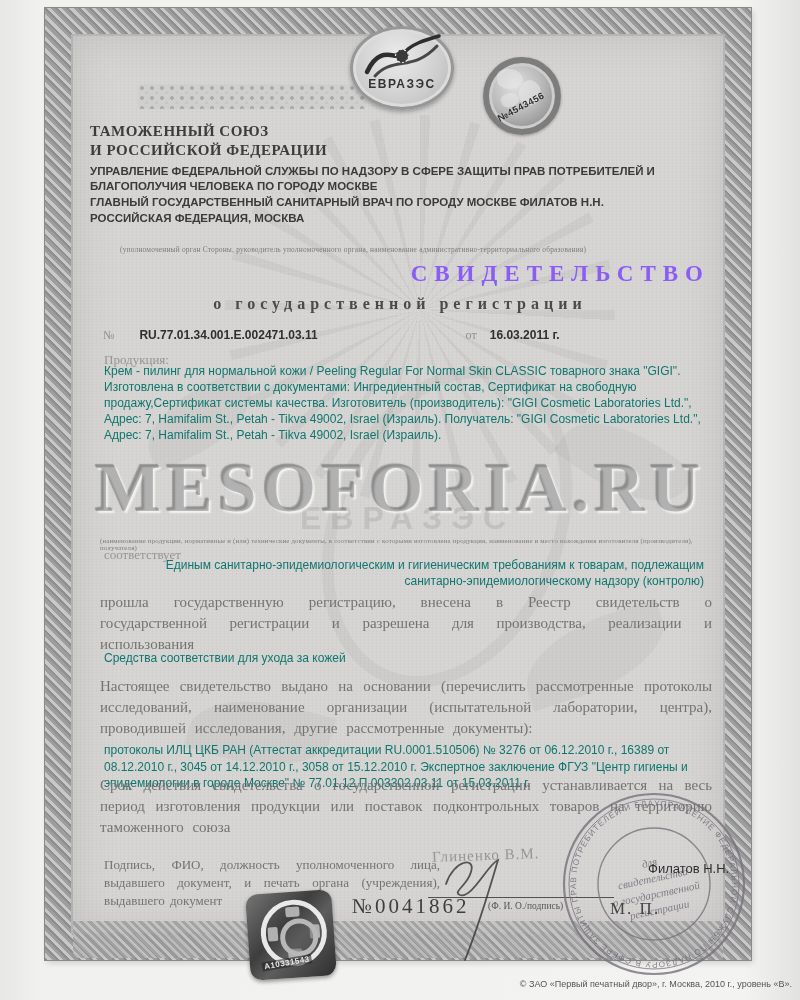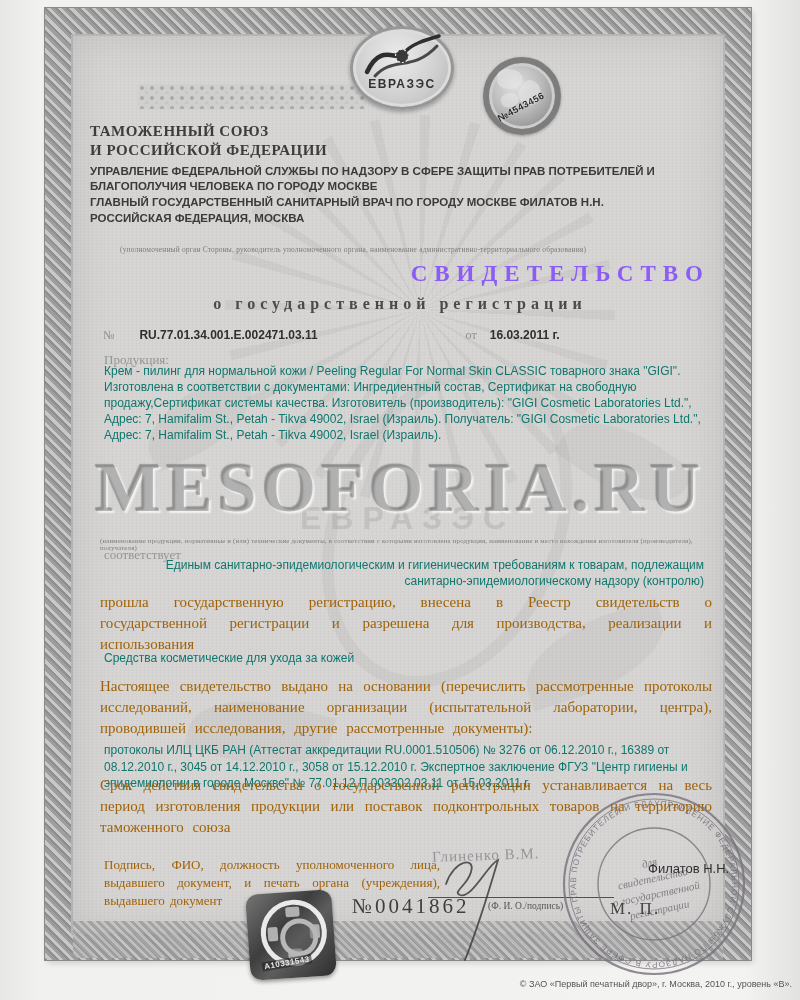--- a/index.html
+++ b/index.html
@@ -50,21 +50,21 @@
   .hdr .l-sans{font-family:"Liberation Sans",sans-serif;font-weight:bold;font-size:11.5px;line-height:15px;color:#3a3a3a;margin-top:1px;}
   .fineprint{font-size:7.4px;color:#7c7c7c;text-align:left;letter-spacing:.2px;z-index:4;}
   .title-main{left:90px;top:261px;width:620px;text-align:right;font-size:23px;font-weight:bold;
     letter-spacing:7px;color:#8b5cf6;z-index:4;}
   .title-sub{left:90px;top:295px;width:620px;text-align:center;font-size:16px;font-weight:bold;
     letter-spacing:5px;color:#4a4a4a;z-index:4;}
   .pre{color:#8f8f8f;}
   .reg-row{z-index:4;font-size:12px;}
   .typed{font-family:"Liberation Sans",sans-serif;font-weight:bold;color:#2f2f2f;}
   .body-sans{font-family:"Liberation Sans",sans-serif;font-size:12px;line-height:16px;color:#0f766e;z-index:4;}
-  .body-serif{font-size:15px;line-height:21px;color:#a16207;text-align:justify;word-spacing:5px;z-index:4;}
+  .body-serif{font-size:15px;line-height:21px;color:#737373;text-align:justify;word-spacing:5px;z-index:4;}
   .label-faint{font-size:13px;color:#949494;z-index:3;}
   
   .wm-site{
     left:60px;top:448px;width:680px;text-align:center;z-index:6;pointer-events:none;
     font-size:70px;font-weight:bold;letter-spacing:5px;color:rgba(128,128,128,.52);
     text-shadow:2px 2px 2px rgba(255,255,255,.75),-1px -1px 1px rgba(85,85,85,.45);
   }
   .wm-ghost{left:300px;top:500px;font-family:"Liberation Sans",sans-serif;font-weight:bold;
     font-size:32px;letter-spacing:9px;color:rgba(150,150,150,.30);z-index:2;}
   
@@ -167,21 +167,21 @@
 <div class="abs body-sans" style="left:104px;top:363px;width:600px;">Крем - пилинг для нормальной кожи / Peeling Regular For Normal Skin CLASSIC товарного знака "GIGI". Изготовлена в соответствии с документами: Ингредиентный состав, Сертификат на свободную продажу,Сертификат системы качества. Изготовитель (производитель): "GIGI Cosmetic Laboratories Ltd.", Адрес: 7, Hamifalim St., Petah - Tikva 49002, Israel (Израиль).  Получатель: "GIGI Cosmetic Laboratories Ltd.", Адрес: 7, Hamifalim St., Petah - Tikva 49002, Israel (Израиль).</div>
 
 <div class="abs wm-ghost">ЕВРАЗЭС</div>
 <div class="abs wm-site">MESOFORIA.RU</div>
 
 <div class="abs fineprint" style="left:100px;top:537px;width:600px;font-size:6.8px;">(наименование продукции, нормативные и (или) технические документы, в соответствии с которыми изготовлена продукция, наименование и место нахождения изготовителя (производителя), получателя)</div>
 <div class="abs label-faint" style="left:104px;top:547px;">соответствует</div>
 <div class="abs body-sans" style="left:104px;top:557px;width:600px;text-align:right;">Единым санитарно-эпидемиологическим и гигиеническим требованиям к товарам, подлежащим санитарно-эпидемиологическому надзору (контролю)</div>
 
 <div class="abs body-serif" style="left:100px;top:592px;width:612px;">прошла государственную регистрацию, внесена в Реестр свидетельств о государственной регистрации и разрешена для производства, реализации и использования</div>
-<div class="abs body-sans" style="left:104px;top:650px;width:600px;">Средства косметические для ухода за кожей</div>
+<div class="abs body-sans" style="left:104px;top:650px;width:600px;">Средства соответствии для ухода за кожей</div>
 
 <div class="abs body-serif" style="left:100px;top:676px;width:612px;">Настоящее свидетельство выдано на основании (перечислить рассмотренные протоколы исследований, наименование организации (испытательной лаборатории, центра), проводившей исследования, другие рассмотренные документы):</div>
 <div class="abs body-sans" style="left:104px;top:742px;width:604px;line-height:16.5px;">протоколы ИЛЦ ЦКБ РАН (Аттестат аккредитации RU.0001.510506) № 3276 от 06.12.2010 г., 16389 от 08.12.2010 г., 3045 от 14.12.2010 г., 3058 от 15.12.2010 г. Экспертное заключение ФГУЗ "Центр гигиены и эпидемиологии в городе Москве" № 77.01.12.П.003302.03.11 от 15.03.2011 г.</div>
 
 <div class="abs body-serif" style="left:100px;top:775px;width:612px;">Срок действия свидетельства о государственной регистрации устанавливается на весь период изготовления продукции или поставок подконтрольных товаров на территорию таможенного союза</div>
 
 <div class="abs body-serif" style="left:104px;top:856px;width:336px;font-size:13px;line-height:18px;word-spacing:2px;">Подпись, ФИО, должность уполномоченного лица, выдавшего документ, и печать органа (учреждения), выдавшего документ</div>
 <div class="abs stamped-name">Глиненко В.М.</div>
 
 <svg class="abs sig-svg" width="200" height="125" viewBox="0 0 200 125">

